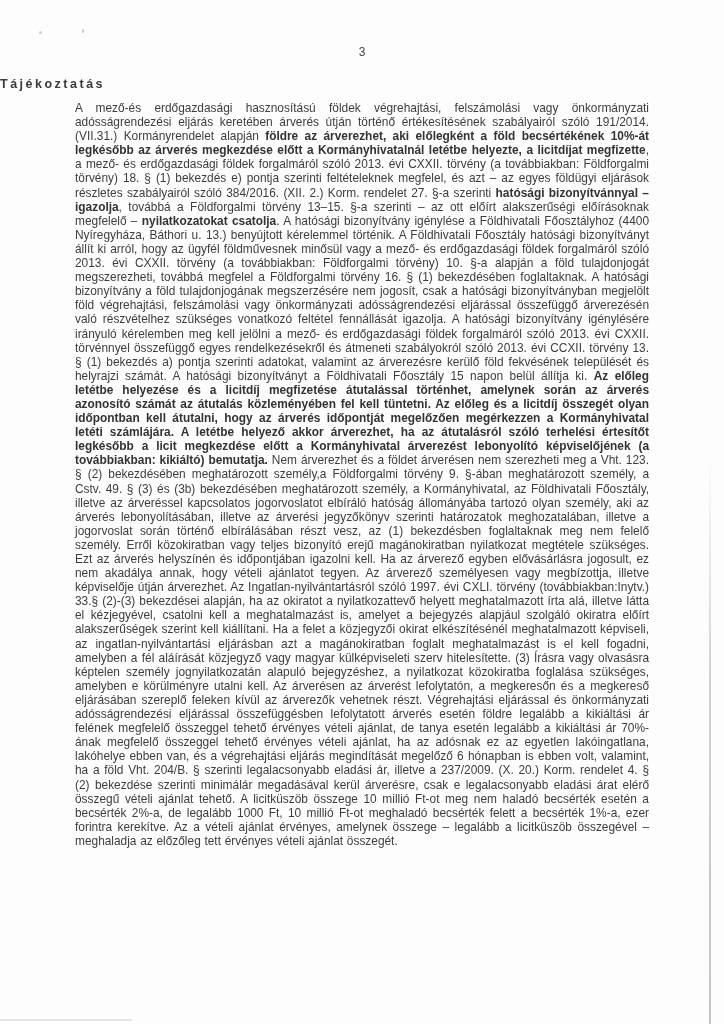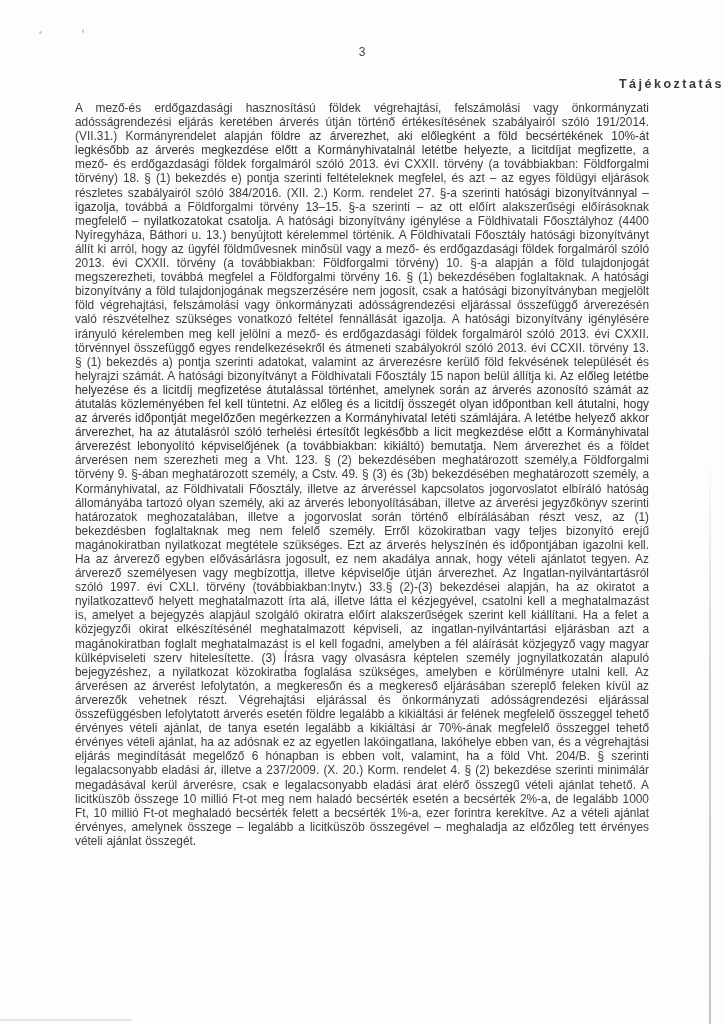--- a/index.html
+++ b/index.html
@@ -24,40 +24,40 @@
     text-align: center;
     font-size: 12px;
     color: #444;
   }
   .doc-title {
     position: absolute;
     top: 77px;
     left: 0;
     right: 0;
     margin: 0;
-    text-align: right;
+    text-align: left;
     font-size: 12.5px;
     font-weight: 700;
     letter-spacing: 2.5px;
     color: #3a3a3a;
   }
   .body-text {
     position: absolute;
     top: 101px;
     left: 75px;
     width: 574px;
     margin: 0;
     font-size: 11.9px;
     line-height: 14.1px;
     text-align: justify;
     color: #3d3d3d;
     word-spacing: 0.4px;
   }
   .body-text .b {
-    font-weight: 400;
+    font-weight: 700;
     color: #333;
   }
   .speck {
     position: absolute;
     background: #a9a9a9;
     border-radius: 50%;
     opacity: 0.55;
   }
   .speck.s1 { left: 39px; top: 31px; width: 3px; height: 3px; }
   .speck.s2 { left: 82px; top: 29px; width: 2px; height: 4px; border-radius: 1px; }

